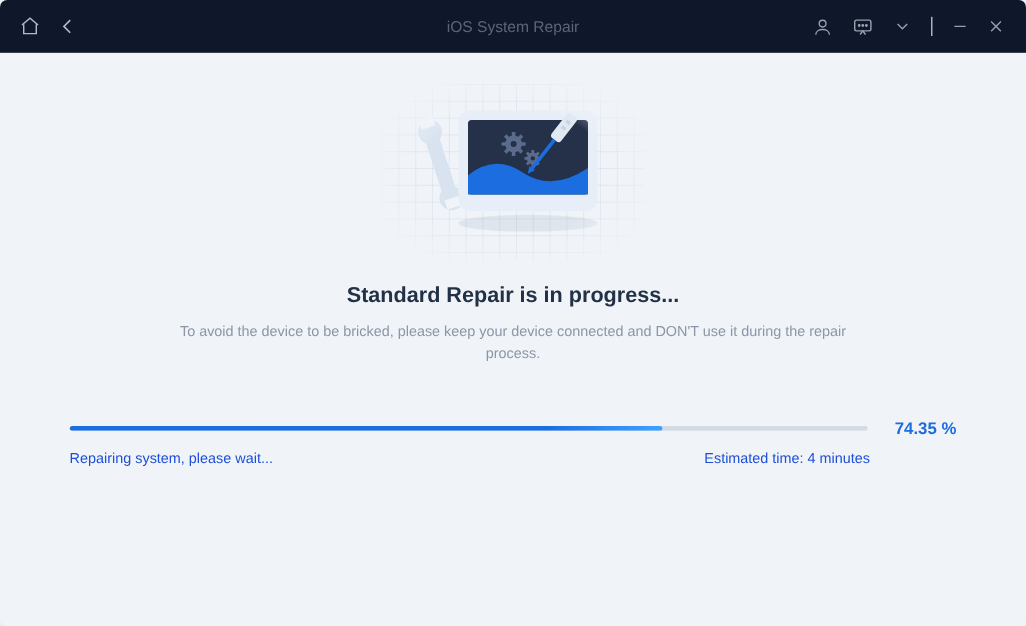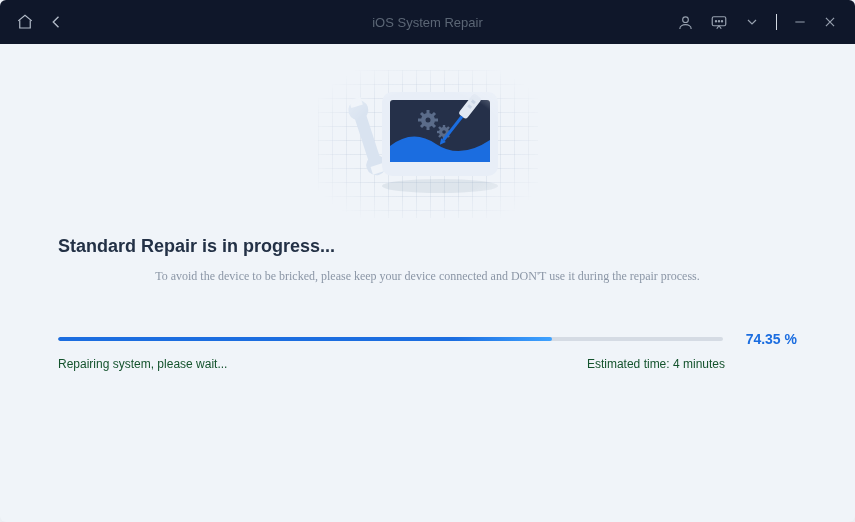--- a/index.html
+++ b/index.html
@@ -79,36 +79,35 @@
       border-radius: 6px;
       -webkit-mask-image: radial-gradient(ellipse 130px 90px at center, #000 60%, transparent 100%);
       mask-image: radial-gradient(ellipse 130px 90px at center, #000 60%, transparent 100%);
     }
     .illustration {
       position: absolute;
       left: 50%; top: 50%;
       transform: translate(-50%, -52%);
     }
     .heading {
-      text-align: left;
+      text-align: center;
       margin-top: 18px;
       font-size: 18px;
       font-weight: 700;
       color: #233146;
     }
     .subtext {
       text-align: center;
       margin-top: 10px;
       font-size: 12px;
       color: #8b96a6;
       line-height: 1.5;
       max-width: 560px;
       margin-left: auto;
       margin-right: auto;
-      font-family: Liberation Serif, serif;
     }
     .progress-section {
       margin-top: 46px;
     }
     .progress-row {
       display: flex;
       align-items: center;
       gap: 16px;
     }
     .progress-track {
@@ -130,21 +129,21 @@
       font-weight: 700;
       color: #1b6de0;
       min-width: 58px;
       text-align: right;
     }
     .progress-meta {
       display: flex;
       justify-content: space-between;
       margin-top: 10px;
       font-size: 12px;
-      color: #14532d;
+      color: #1d4ed8;
       padding-right: 72px;
     }
   </style>
 </head>
 <body>
 
 <div class="window">
   <div class="titlebar">
     <div class="titlebar-left">
       <span class="icon-btn">

